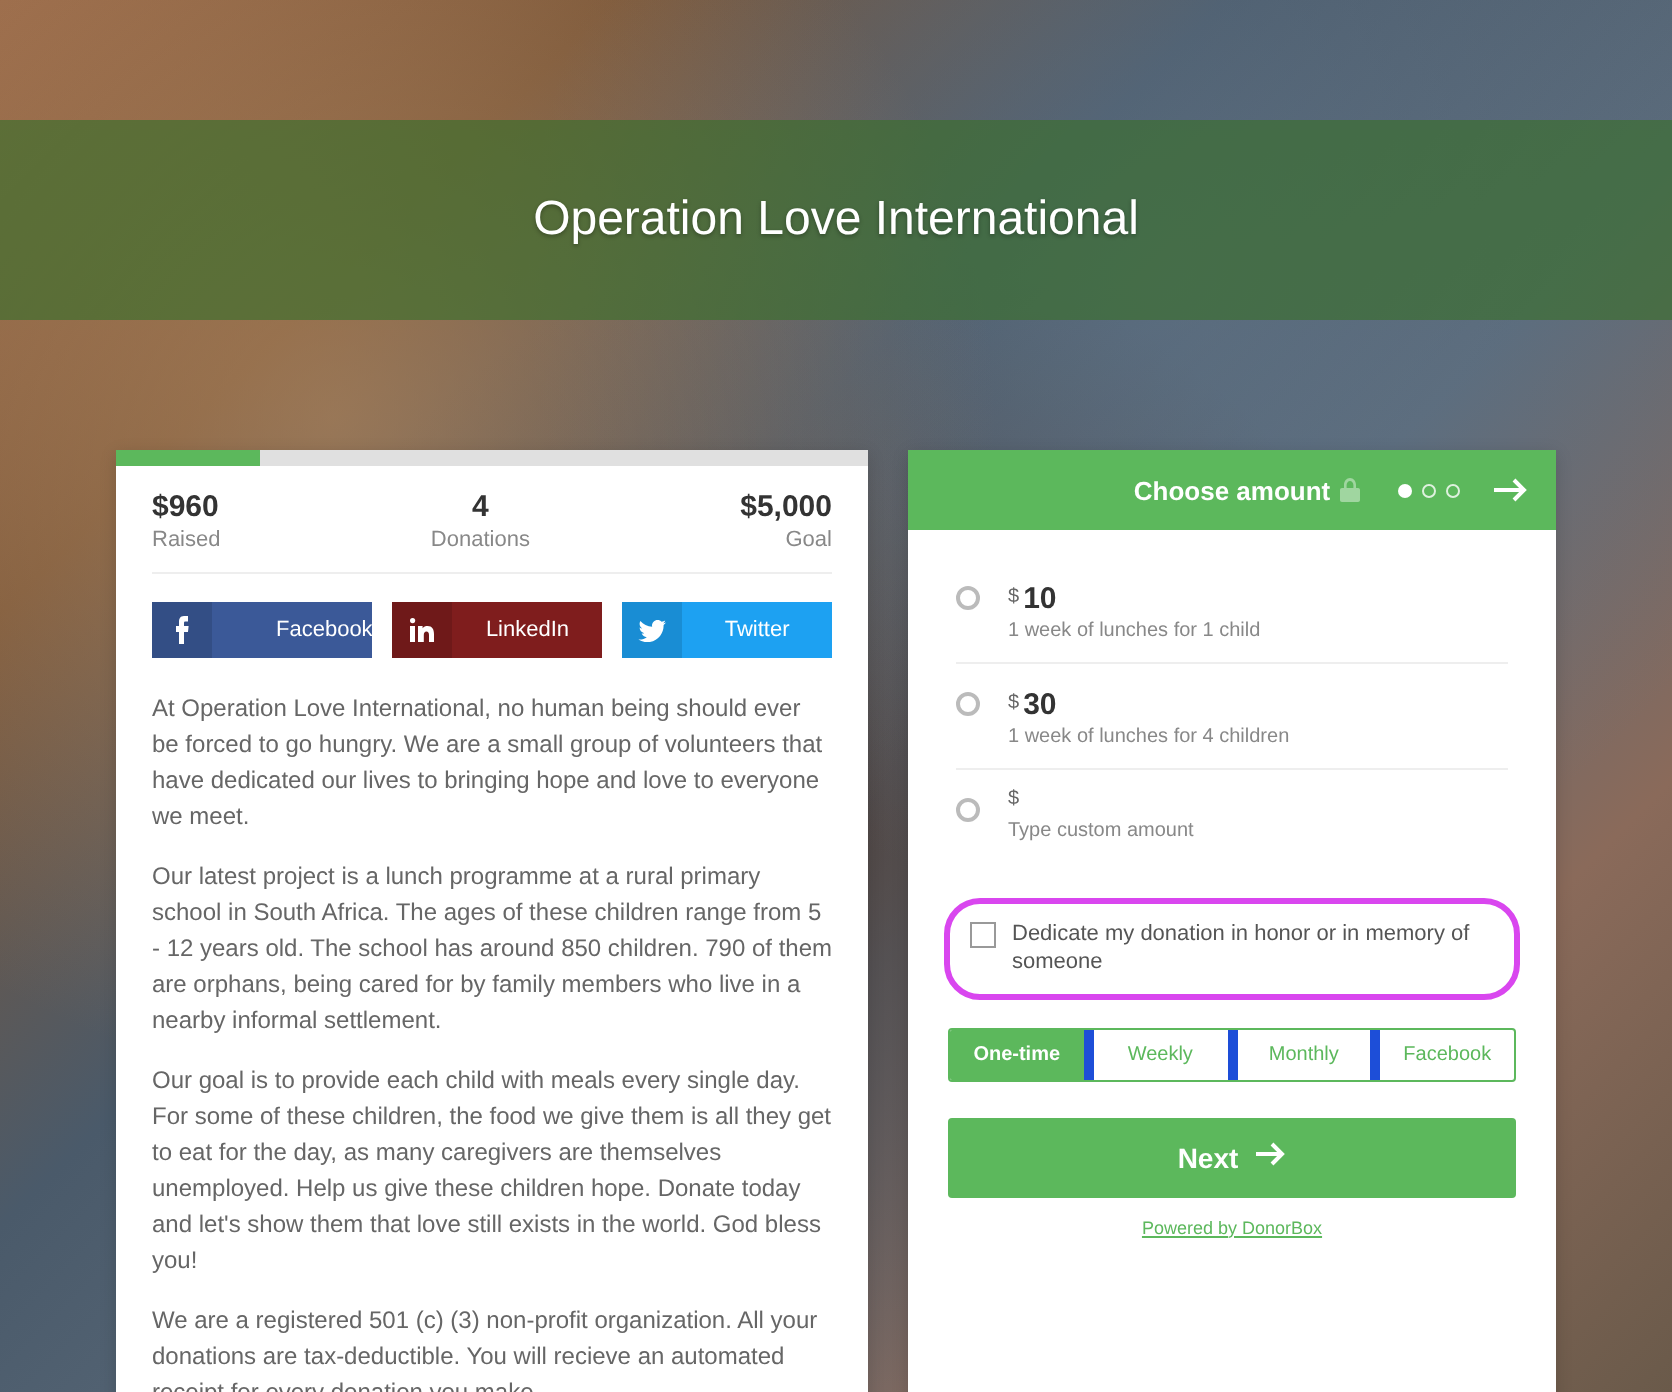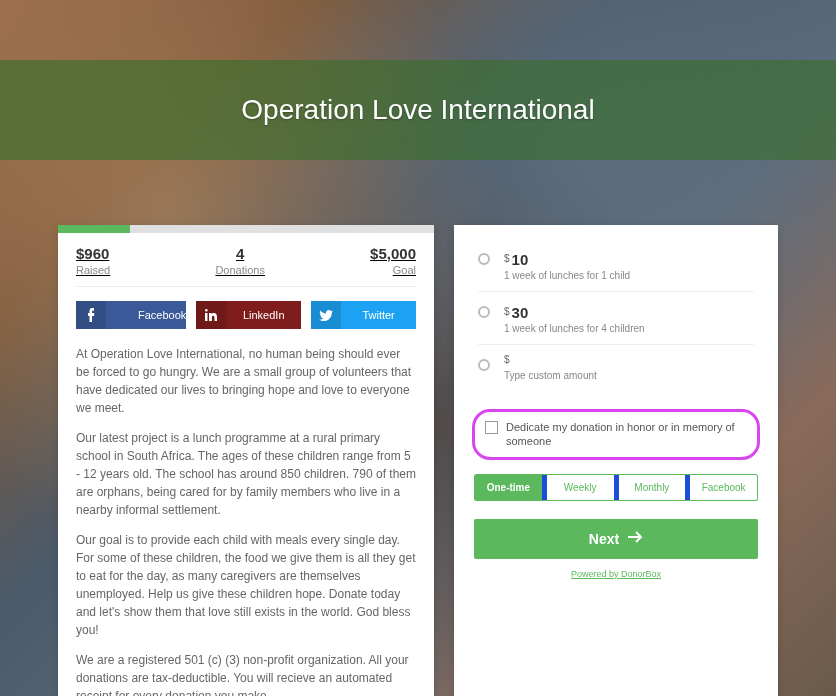--- a/index.html
+++ b/index.html
@@ -32,21 +32,21 @@
   right: 0;
   height: 100px;
   background: rgba(58, 110, 44, 0.65);
   display: flex;
   align-items: center;
   justify-content: center;
   z-index: 1;
 }
 .hero-title {
   color: #fff;
-  font-size: 28px;
+  font-size: 24px;
   font-weight: 300;
   text-shadow: 0 1px 2px rgba(0,0,0,0.3);
 }
 .content {
   position: absolute;
   top: 225px;
   left: 0;
   right: 0;
   display: flex;
   gap: 20px;
@@ -68,21 +68,20 @@
 }
 .progress-fill {
   height: 100%;
   width: 19.2%;
   background: #5cb85c;
 }
 .stats {
   display: flex;
   justify-content: space-between;
   padding: 12px 18px 10px;
-  text-decoration: underline;
 }
 .stat { text-align: center; }
 .stat:first-child { text-align: left; }
 .stat:last-child { text-align: right; }
 .stat-value { font-weight: bold; font-size: 15px; color: #333; }
 .stat-label { font-size: 11px; color: #888; margin-top: 2px; }
 .divider { height: 1px; background: #eee; margin: 0 18px; }
 .social-row {
   display: flex;
   gap: 10px;
@@ -305,20 +304,38 @@
     </div>
     <div class="desc">
       <p>At Operation Love International, no human being should ever be forced to go hungry. We are a small group of volunteers that have dedicated our lives to bringing hope and love to everyone we meet.</p>
       <p>Our latest project is a lunch programme at a rural primary school in South Africa. The ages of these children range from 5 - 12 years old. The school has around 850 children. 790 of them are orphans, being cared for by family members who live in a nearby informal settlement.</p>
       <p>Our goal is to provide each child with meals every single day. For some of these children, the food we give them is all they get to eat for the day, as many caregivers are themselves unemployed. Help us give these children hope. Donate today and let's show them that love still exists in the world. God bless you!</p>
       <p>We are a registered 501 (c) (3) non-profit organization. All your donations are tax-deductible. You will recieve an automated receipt for every donation you make.</p>
     </div>
   </div>
 
   <div class="card right-card">
+    <div class="choose-header">
+      <span class="choose-title">Choose amount</span>
+      <span class="lock-icon">
+        <svg width="10" height="12" viewBox="0 0 10 12" fill="rgba(255,255,255,0.7)">
+            <path d="M8 5V3.5C8 1.6 6.7 0 5 0S2 1.6 2 3.5V5H1c-.6 0-1 .4-1 1v5c0 .6.4 1 1 1h8c.6 0 1-.4 1-1V6c0-.6-.4-1-1-1H8zM3.3 3.5c0-1.1.8-2 1.7-2s1.7.9 1.7 2V5H3.3V3.5z"></path>
+          </svg>
+      </span>
+      <span class="dots">
+        <span class="dot active"></span>
+        <span class="dot"></span>
+        <span class="dot"></span>
+      </span>
+      <span class="arrow-right">
+        <svg width="18" height="14" viewBox="0 0 18 14" fill="none" stroke="#fff" stroke-width="2">
+            <path d="M1 7h15M11 2l5 5-5 5"></path>
+          </svg>
+      </span>
+    </div>
 
     <div class="amounts">
       <div class="amount-row">
         <span class="radio"></span>
         <div class="amount-info">
           <div class="amount-line">
             <span class="dollar">$</span>
             <span class="amount-val">10</span>
           </div>
           <div class="amount-desc">1 week of lunches for 1 child</div>

